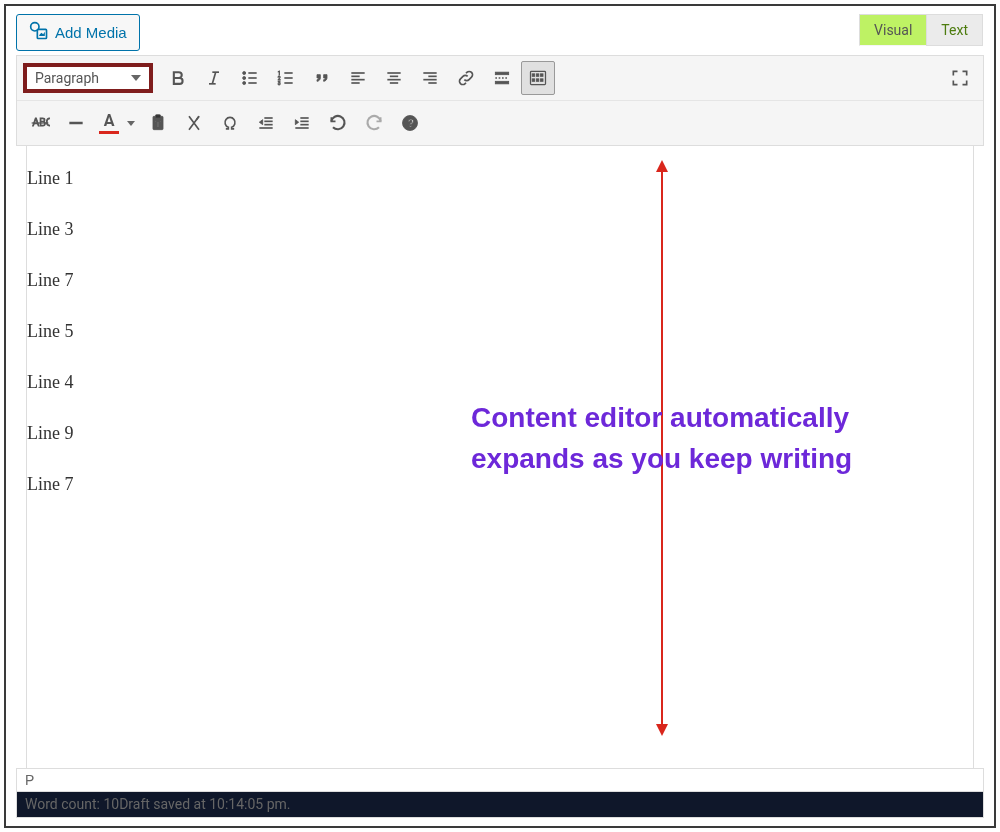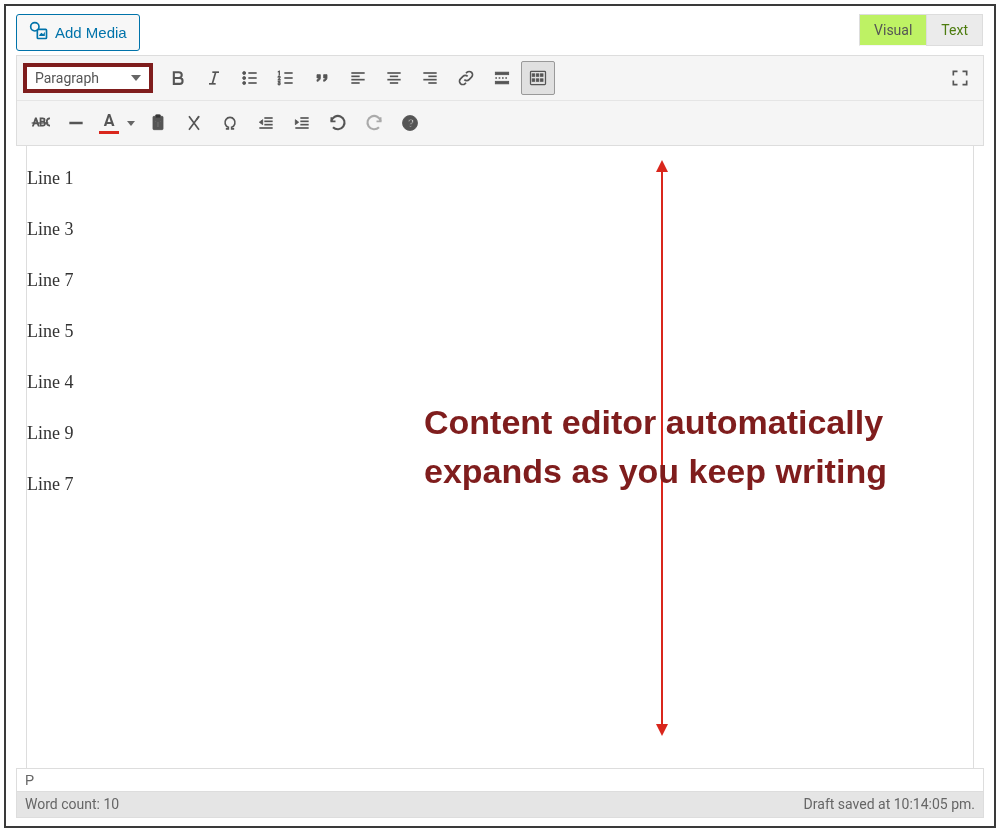--- a/index.html
+++ b/index.html
@@ -140,27 +140,27 @@
     padding: 22px 16px 8px 0;
     font-family: Georgia, "Times New Roman", serif;
     font-size: 18px;
     color: #333;
     position: relative;
     overflow: hidden;
   }
   .editor-area p { margin: 0 0 30px 0; }
   .annotation {
     position: absolute;
-    left: 397px;
+    left: 444px;
     top: 252px;
-    color: #7f1d1d;
+    color: #6d28d9;
     font-family: "Arial Narrow", "Helvetica Condensed", Arial, sans-serif;
     font-stretch: condensed;
     font-weight: bold;
-    font-size: 34px;
+    font-size: 28px;
     line-height: 1.45;
     pointer-events: none;
   }
   .arrow {
     position: absolute;
     left: 625px;
     top: 12px;
     pointer-events: none;
   }
   .path-bar {
@@ -168,28 +168,28 @@
     border-top: 1px solid #ddd;
     margin: 0 10px;
     padding: 3px 8px;
     font-size: 14px;
     color: #666;
     font-family: -apple-system, sans-serif;
     background: #fff;
   }
   .status-bar {
     display: flex;
-    justify-content: space-between;
+    justify-content: flex-start;
     border: 1px solid #ddd;
     border-top: none;
     margin: 0 10px 8px 10px;
     padding: 4px 8px 5px 8px;
     font-size: 14px;
     color: #666;
-    background: #e5e5e5;
+    background: #0f172a;
   }
 </style>
 </head>
 <body>
 
 <div class="frame">
 
   <div class="top-row">
     <button class="add-media">
       <span>

